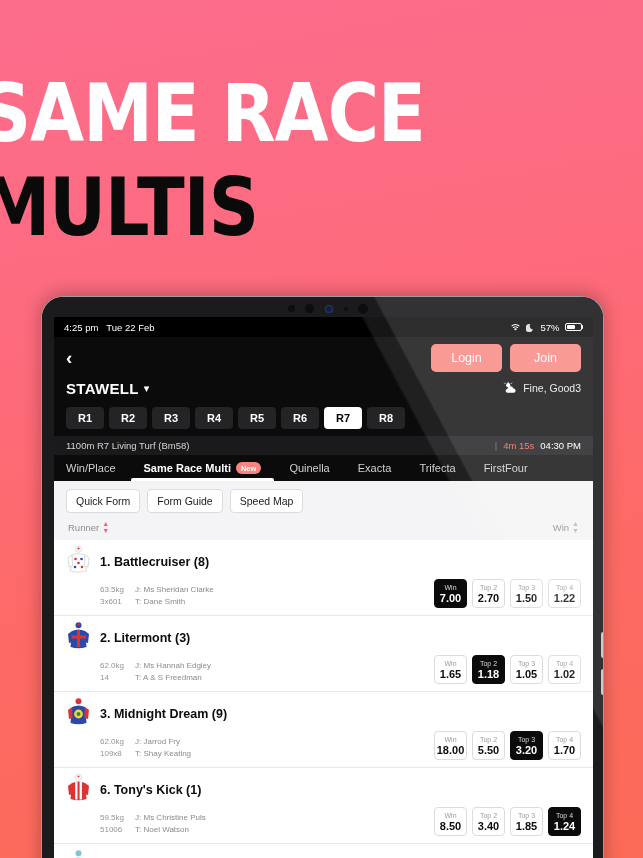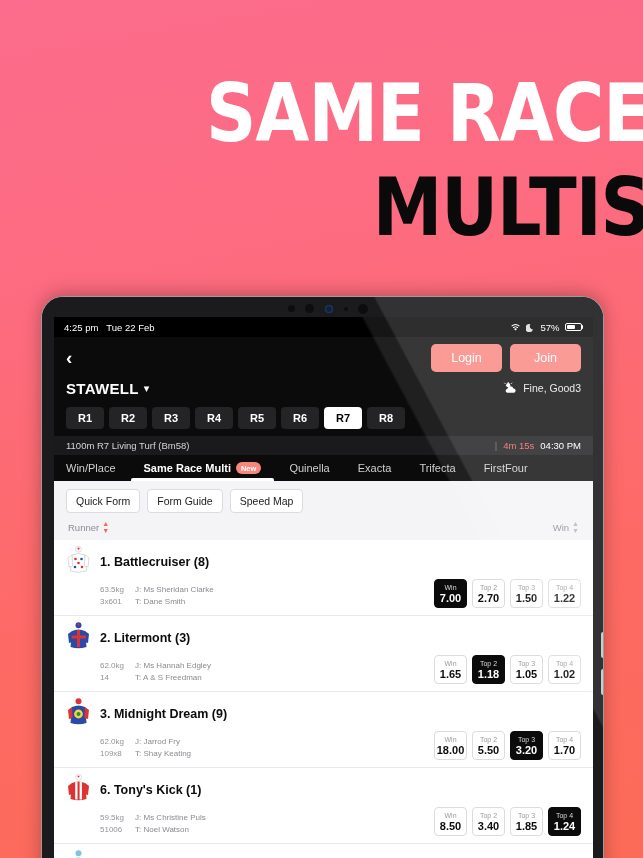--- a/index.html
+++ b/index.html
@@ -4,21 +4,21 @@
 <style>
   * { margin:0; padding:0; box-sizing:border-box; }
   html,body { width:643px; height:858px; overflow:hidden; }
   body {
     font-family:"Liberation Sans", sans-serif;
     background:linear-gradient(170deg,#fc6d8d 0%, #fd6b7f 32%, #fd6a66 66%, #fc6b57 100%);
     position:relative;
   }
 
   
-  .hero { position:absolute; top:0; left:0; right:12px; height:300px; text-align:right; }
+  .hero { position:absolute; top:0; left:0; right:2px; height:300px; text-align:left; }
   .hero-l1 {
     margin-top:78px; color:#ffffff; font-weight:bold;
     font-family:"DejaVu Sans", sans-serif;
     font-size:66px; line-height:60px; letter-spacing:-1px;
     transform:scaleX(1.06) scaleY(1.22); transform-origin:center top;
   }
   .hero-l2 {
     margin-top:34px; color:#0a0a0a; font-weight:bold;
     font-family:"DejaVu Sans", sans-serif;
     font-size:66px; line-height:60px; letter-spacing:-1px;

